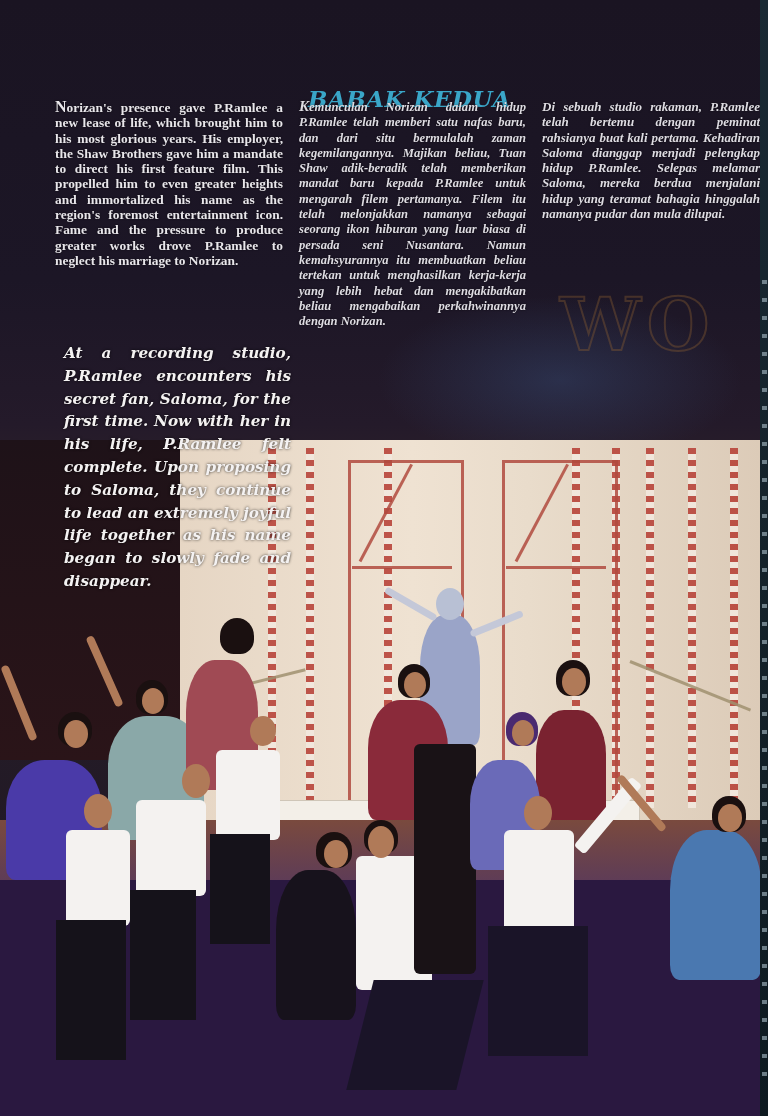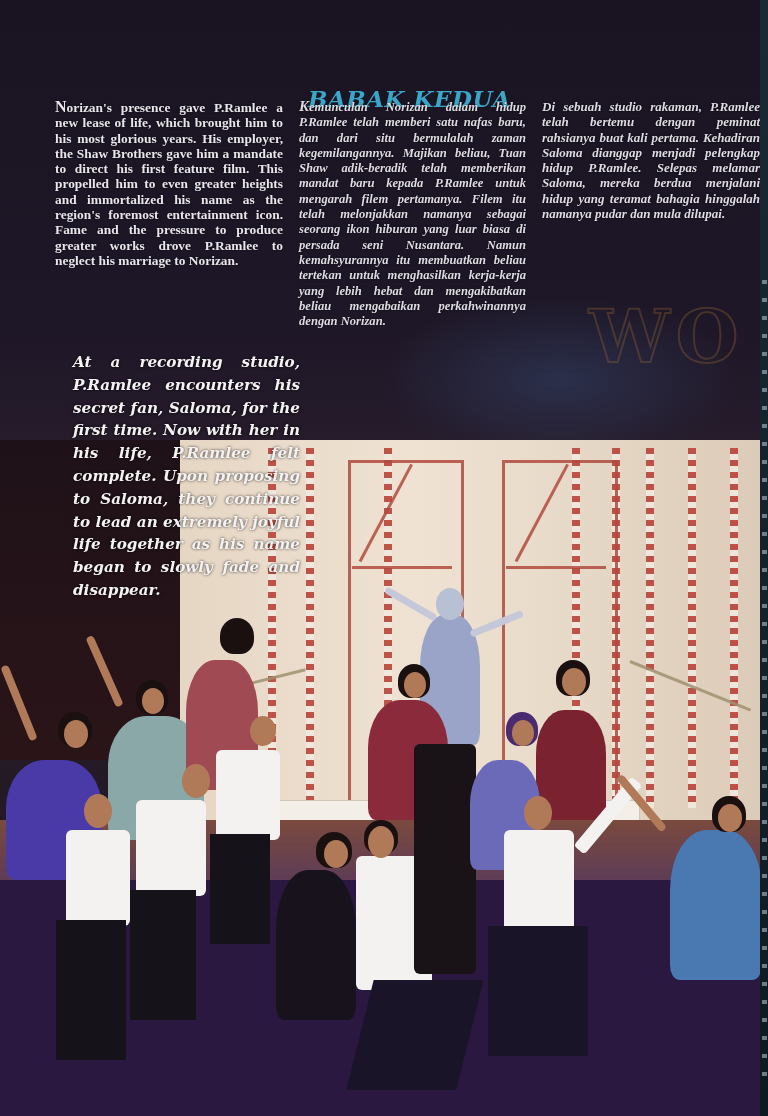--- a/index.html
+++ b/index.html
@@ -42,31 +42,31 @@
     letter-spacing:2px; color:#3aa0b4; margin:0; }
   .h-babak { position:absolute; left:299px; top:76px; font-family:"DejaVu Serif", serif; font-weight:bold; font-style:italic;
     font-size:23px; letter-spacing:0.5px; color:#3aa6c8; margin:9px; }
   .col { position:absolute; color:#e8e6ea; text-align:justify; margin:0; text-shadow:0 0 2px rgba(0,0,0,0.6); }
   .col-en { left:55px; top:99px; width:228px; font-family:"Liberation Serif", serif; font-weight:bold; font-size:13.4px; line-height:15.3px; }
   .col-en .dropcap { font-size:16px; }
   .col-ms { left:299px; top:99px; width:227px; font-family:"Liberation Serif", serif; font-style:italic; font-weight:bold; font-size:12.6px; line-height:15.3px; color:#dedce2; }
   .col-ms .dropcap { font-size:15px; }
   .col-ms2 { left:542px; top:99px; width:218px; font-family:"Liberation Serif", serif; font-style:italic; font-weight:bold; font-size:13px; line-height:15.3px; color:#dedce2; }
   .col-quote { position:absolute; left:56px; top:334px; width:227px; font-family:"DejaVu Serif", serif; font-style:italic; font-weight:bold;
-    font-size:15.2px; line-height:22.8px; color:#f4f2f2; text-align:justify; margin:17px; text-shadow:0 0 3px rgba(0,0,0,0.8); }
+    font-size:15.2px; line-height:22.8px; color:#f4f2f2; text-align:justify; margin:8px; text-shadow:0 0 3px rgba(0,0,0,0.8); }
   .spine { position:absolute; right:0; top:0; width:8px; height:1116px; background:linear-gradient(180deg,#1a2a34,#0e1a20); }
   .spine-marks { position:absolute; right:1px; top:280px; width:5px; height:800px;
     background:repeating-linear-gradient(180deg,rgba(170,190,200,0.6) 0 4px,transparent 4px 18px); }
 </style>
 </head>
 <body>
 
 <div class="page">
 
-  <div class="bg-sign" style="left:560px; top:294px; font-size:72px;margin-left:29px;">WO</div>
+  <div class="bg-sign" style="left:560px; top:282px; font-size:72px;">WO</div>
 
   <div>
     <div class="stage-left-dark"></div>
     <div class="stage"></div>
 
     <div class="bulb-col" style="left:268px;"></div>
     <div class="bulb-col" style="left:306px;"></div>
     <div class="bulb-col" style="left:384px;"></div>
     <div class="bulb-col" style="left:572px;"></div>
     <div class="bulb-col" style="left:612px;"></div>

